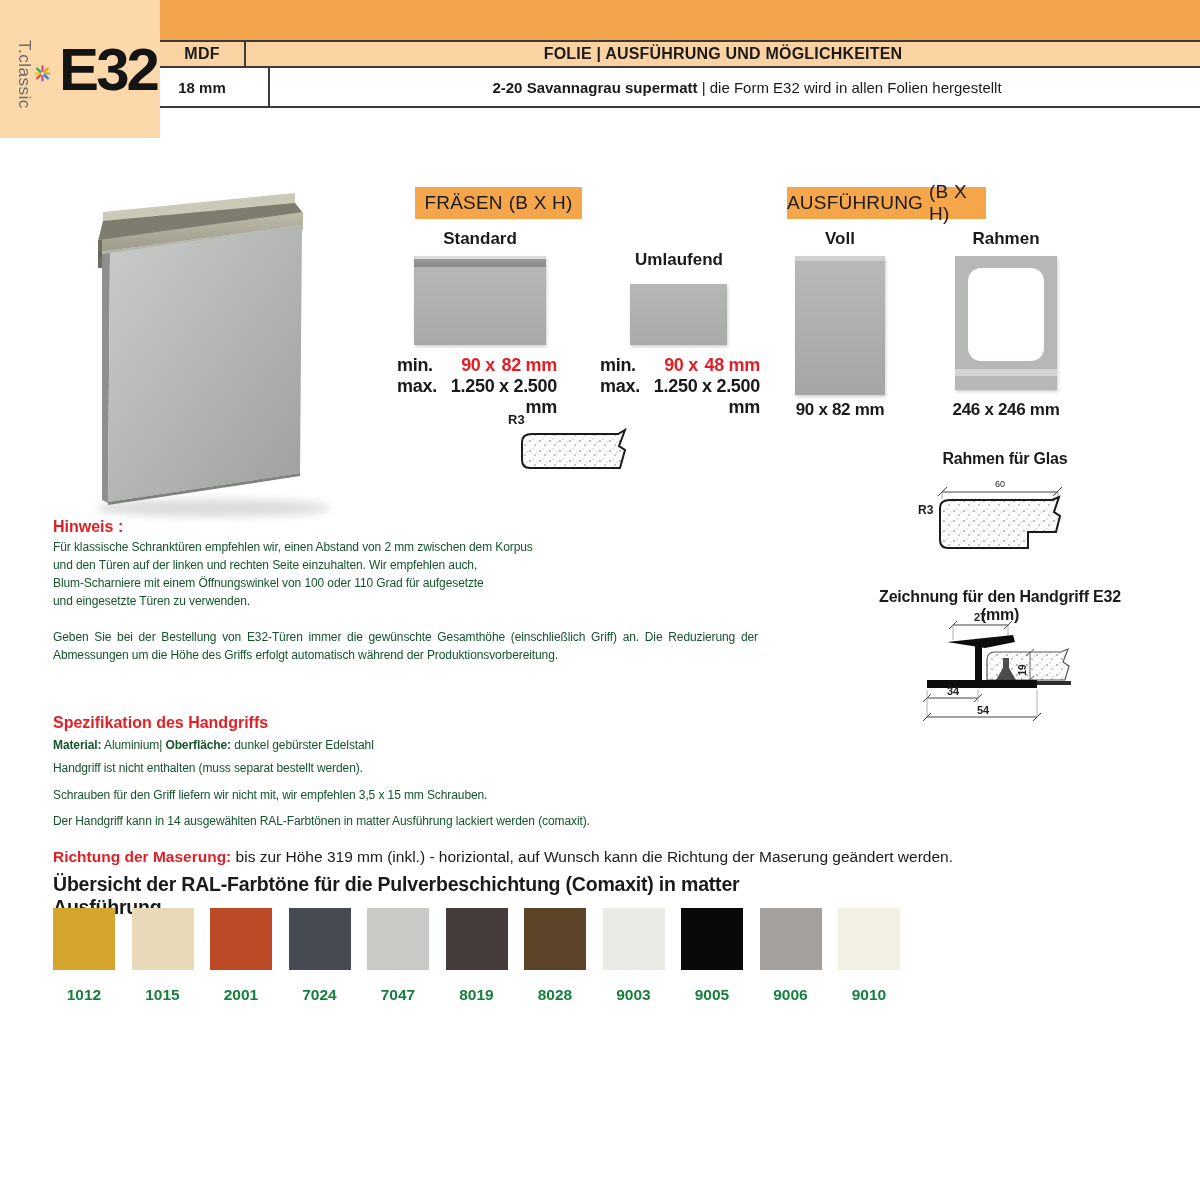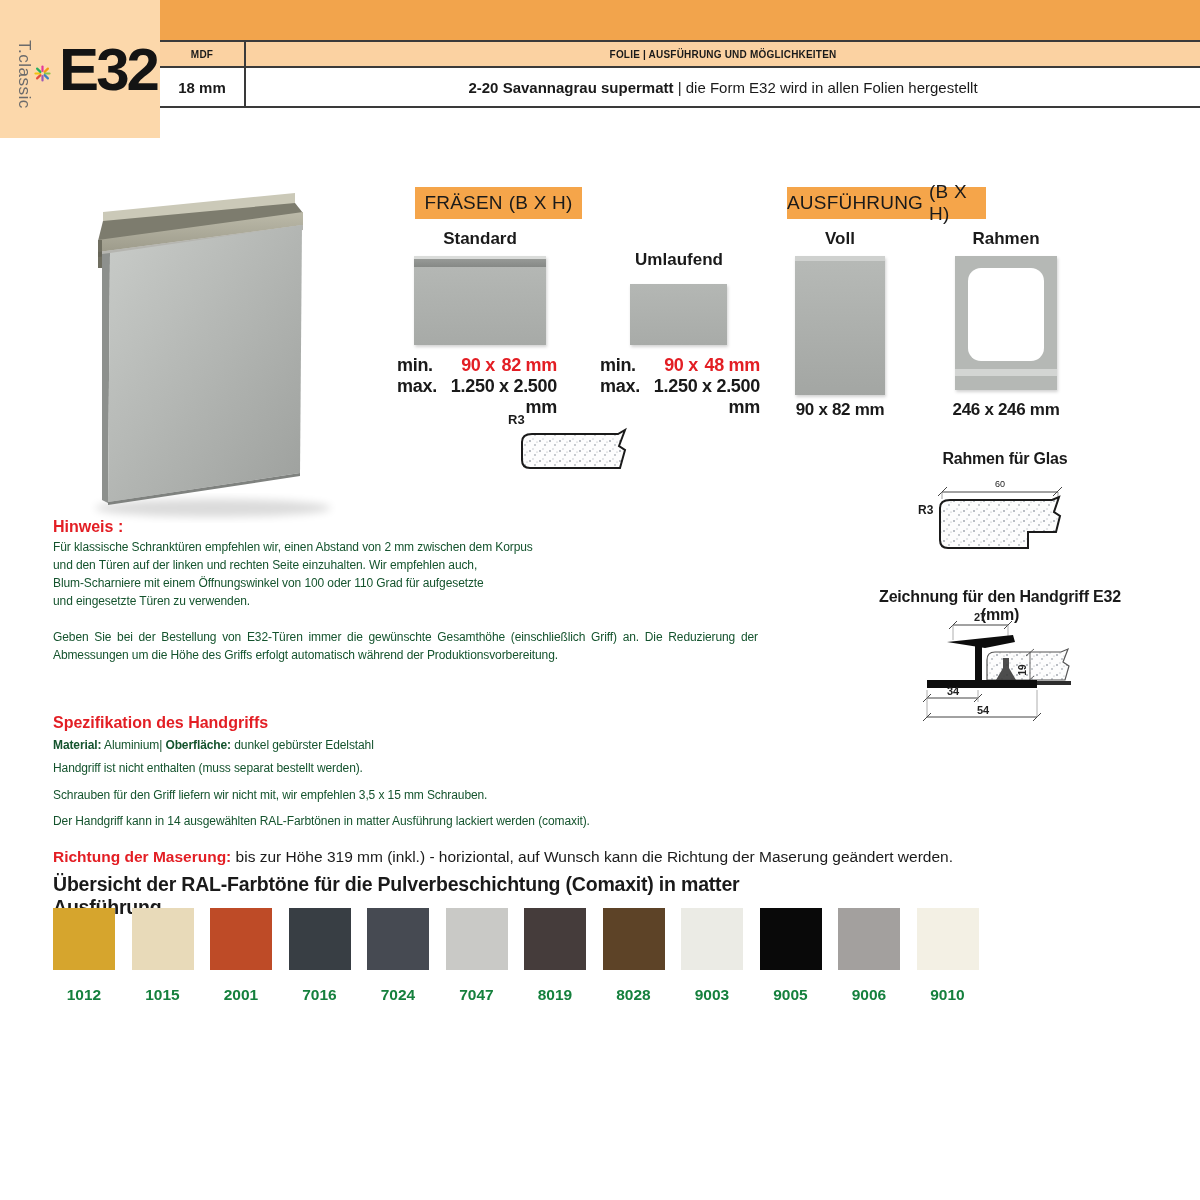--- a/index.html
+++ b/index.html
@@ -8,25 +8,25 @@
   .abs { position:absolute; }
 
   
   .brand-panel { left:0; top:0; width:160px; height:138px; background:#FCD8AB; }
   .brand-logo { left:14px; top:22px; height:104px; display:flex; flex-direction:column; align-items:center; writing-mode:vertical-rl; color:#6b6b6b; font-size:17px; letter-spacing:0.5px; }
   .brand-logo svg { margin-bottom:2px; }
   .model-code { left:58px; top:26px; width:100px; height:86px; display:flex; align-items:center; justify-content:center; font-size:60px; font-weight:700; letter-spacing:-3px; color:#141414; }
   .top-band { left:160px; top:0; width:1040px; height:40px; background:#F2A44C; }
   .hdr-row { left:160px; width:1040px; display:flex; align-items:stretch; }
   .hdr-row2 { top:40px; height:28px; background:#FBD2A2; border-top:2px solid #3a3a3a; border-bottom:2px solid #3a3a3a; }
-  .hdr-row3 { top:68px; height:40px; background:#ffffff; border-bottom:2px solid #3a3a3a; }
+  .hdr-row3 { top:68px; height:40px; background:#ffffff; border-bottom:2px solid #3a3a3a;gap:24px; }
   .hdr-cell1 { width:84px; display:flex; align-items:center; justify-content:center; font-weight:700; }
   .hdr-div { width:2px; background:#3a3a3a; }
   .hdr-cell2 { flex:1; display:flex; align-items:center; justify-content:center; }
-  .hdr-row2 .hdr-cell1, .hdr-row2 .hdr-cell2 { font-size:10px; font-weight:700; letter-spacing:0.2px; }
+  .hdr-row2 .hdr-cell1, .hdr-row2 .hdr-cell2 { font-size:16px; font-weight:700; letter-spacing:0.2px; }
   .hdr-row3 .hdr-cell1 { font-size:15px; }
   .hdr-sub { font-size:15px; }
   .hdr-sub b { font-weight:700; }
 
   
   .sec-header { height:32px; background:#F5A54A; display:flex; align-items:center; justify-content:center; font-size:19px; letter-spacing:0.2px; gap:6px; }
   .sec-header .t { font-weight:400; }
   .sec-header .s { font-weight:400; }
 
   .panel-label { font-size:17px; font-weight:700; text-align:center; }
@@ -288,24 +288,20 @@
       </div>
       <div class="swatch">
         <div class="swatch-color" style="background: rgb(232, 218, 185);"></div>
         <div class="swatch-label">1015</div>
       </div>
       <div class="swatch">
         <div class="swatch-color" style="background: rgb(190, 75, 39);"></div>
         <div class="swatch-label">2001</div>
       </div>
       <div class="swatch">
-        <div class="swatch-color" style="background: rgb(56, 62, 68);"></div>
-        <div class="swatch-label">7016</div>
-      </div>
-      <div class="swatch">
         <div class="swatch-color" style="background: rgb(70, 74, 82);"></div>
         <div class="swatch-label">7024</div>
       </div>
       <div class="swatch">
         <div class="swatch-color" style="background: rgb(201, 201, 198);"></div>
         <div class="swatch-label">7047</div>
       </div>
       <div class="swatch">
         <div class="swatch-color" style="background: rgb(69, 60, 59);"></div>
         <div class="swatch-label">8019</div>

